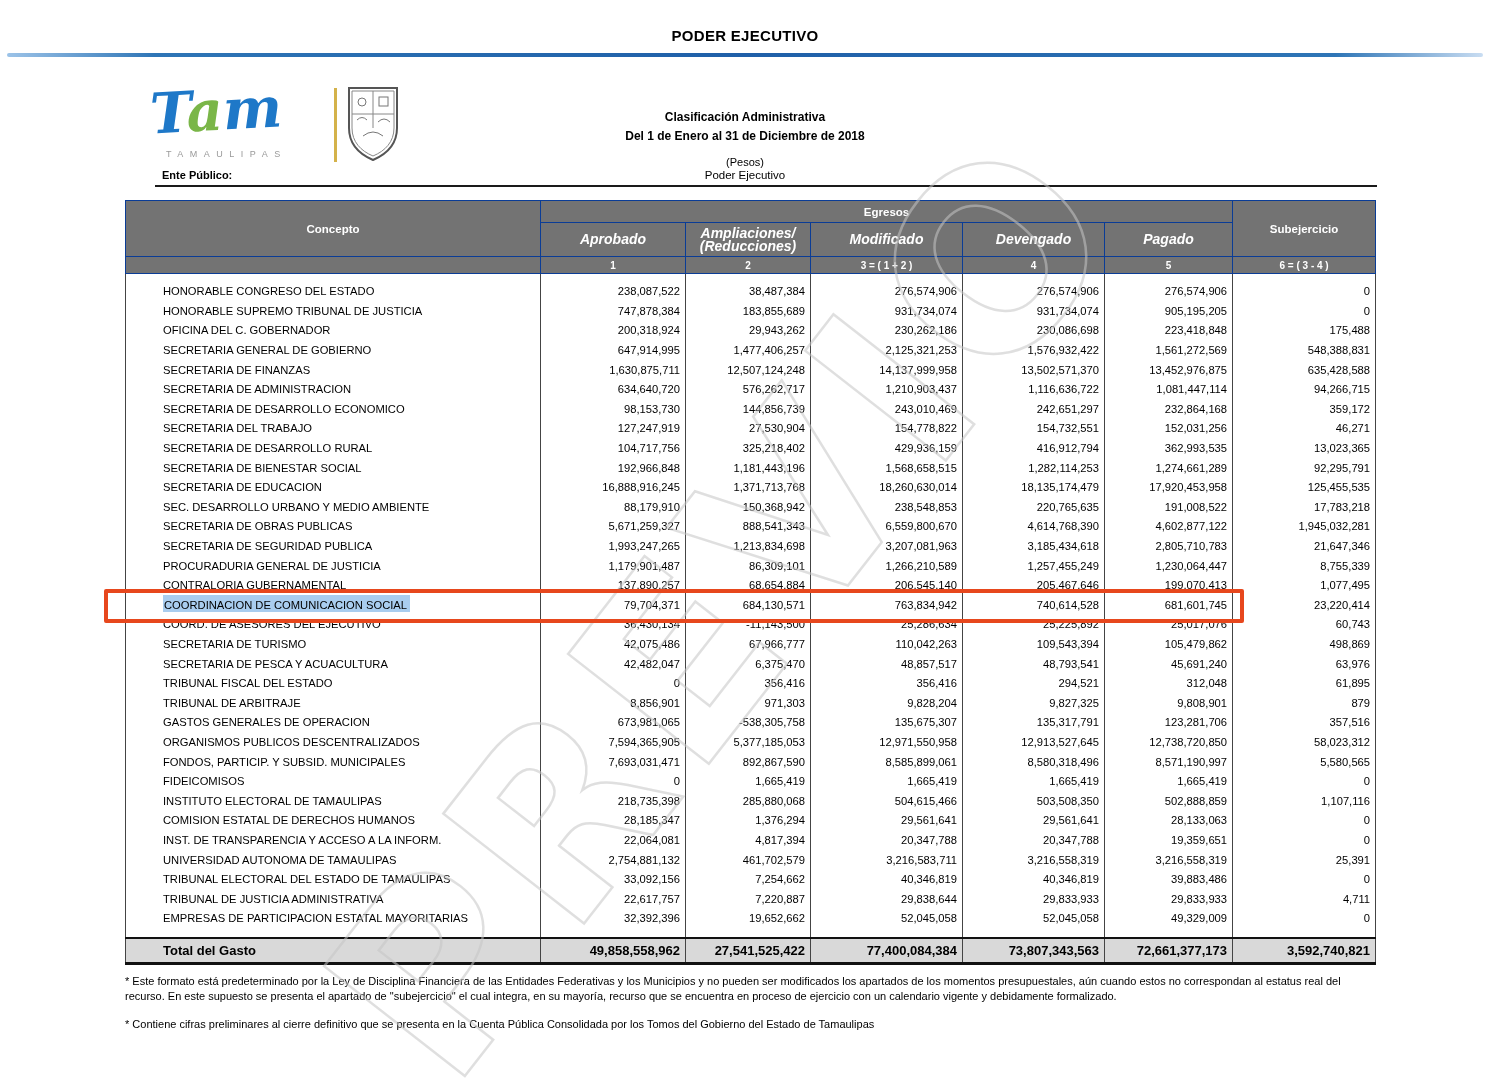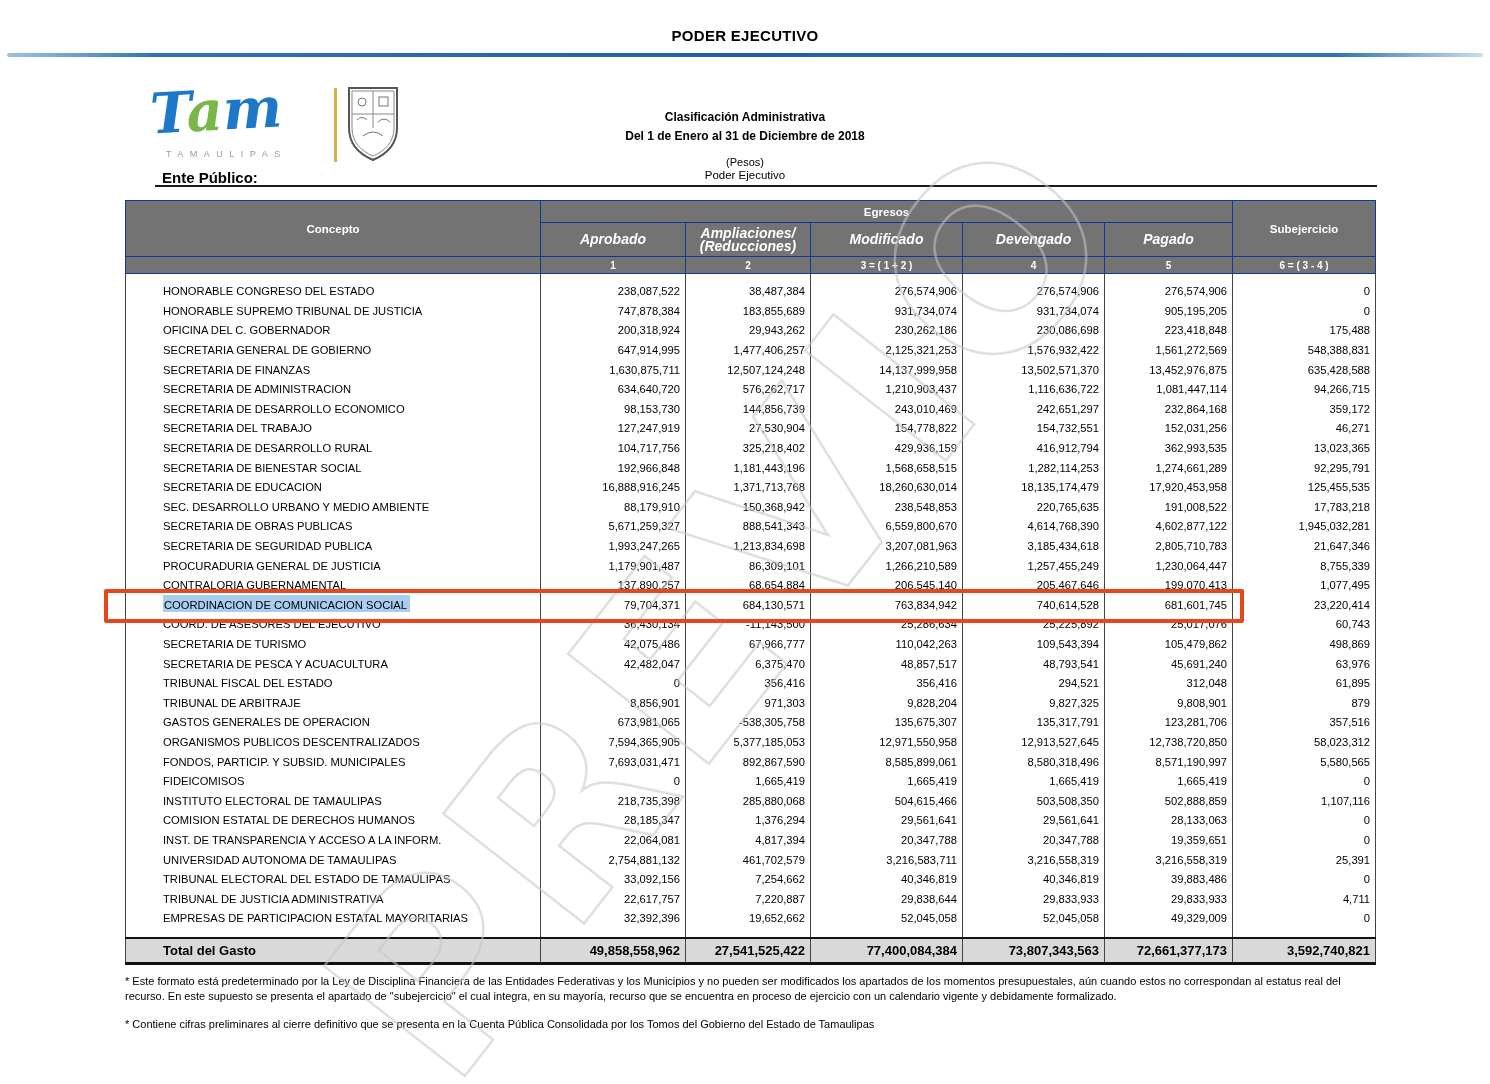--- a/index.html
+++ b/index.html
@@ -21,21 +21,21 @@
     transform:rotate(-3deg); }
   .logo-script .t-green { color:#7ab648; }
   .logo-sub { position:absolute; left:166px; top:149px; font-size:9px; letter-spacing:6.5px;
     color:#9a9a9a; }
   .logo-divider { position:absolute; left:334px; top:88px; width:3px; height:74px; background:#d4b24a; }
   .shield-svg { position:absolute; left:345px; top:84px; }
   
   .c-line { position:absolute; left:0; right:0; text-align:center; font-weight:bold; font-size:12px; }
   .c1 { top:90px; } .c2 { top:110px; } .c3 { top:129px; }
   .c-pesos { position:absolute; left:0; right:0; top:156px; text-align:center; font-size:11px; font-weight:normal; }
-  .ente-label { position:absolute; left:162px; top:169px; font-size:15px; font-weight:bold; }
+  .ente-label { position:absolute; left:162px; top:169px; font-size:11px; font-weight:bold; }
   .ente-value { position:absolute; left:0; right:0; top:169px; text-align:center; font-size:11.5px; }
   .ente-rule { position:absolute; left:155px; width:1222px; top:185px; height:2px; background:#1a1a1a; }
   
   .budget-table { position:absolute; left:125px; top:200px; border-collapse:collapse;
     table-layout:fixed; width:1250px; }
   .budget-table thead td { background:#737373; color:#fff; font-weight:bold; text-align:center;
     vertical-align:middle; border:1px solid #0a3c96; }
   .th-group { height:22px; font-size:11.5px; }
   .th-label { height:34px; font-size:14px; white-space:pre-line; line-height:13px;font-style:italic; }
   .th-num  { height:17px; font-size:10px; }

